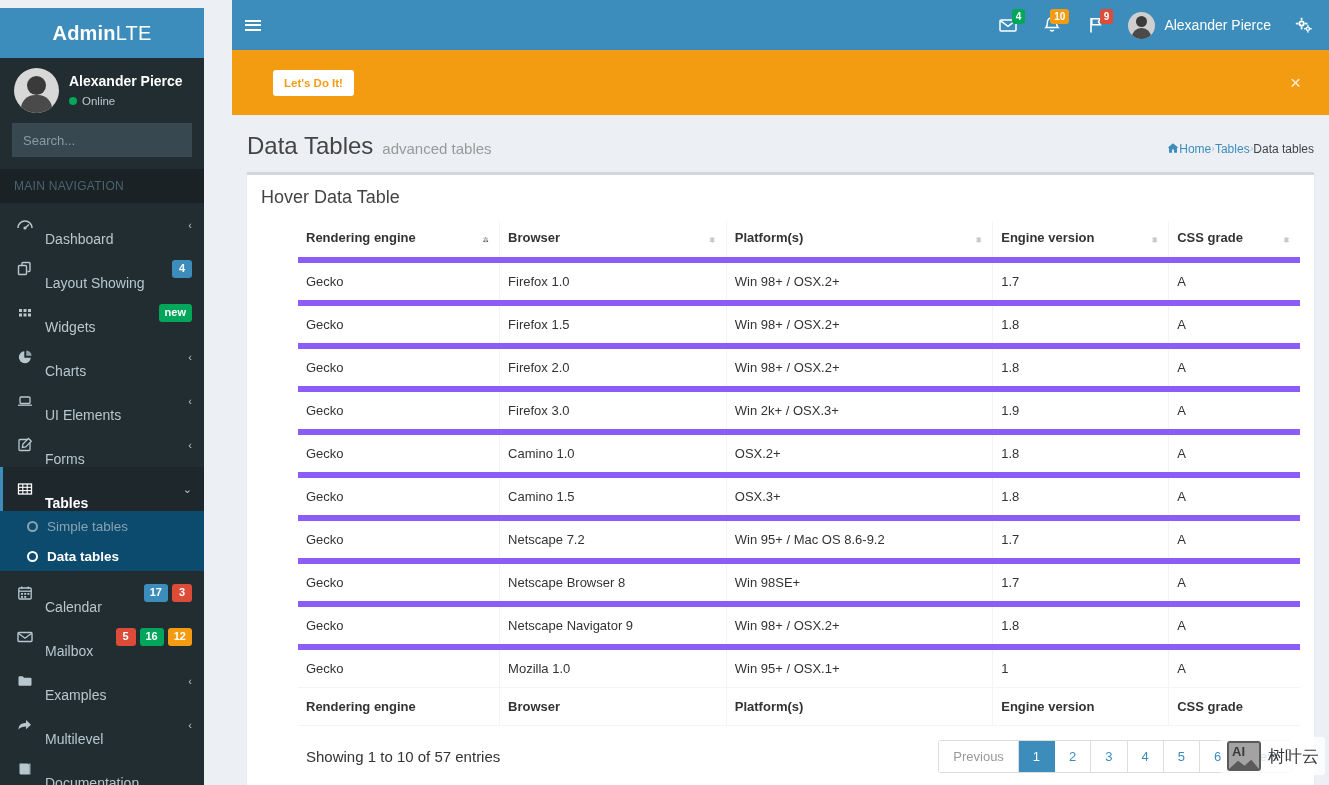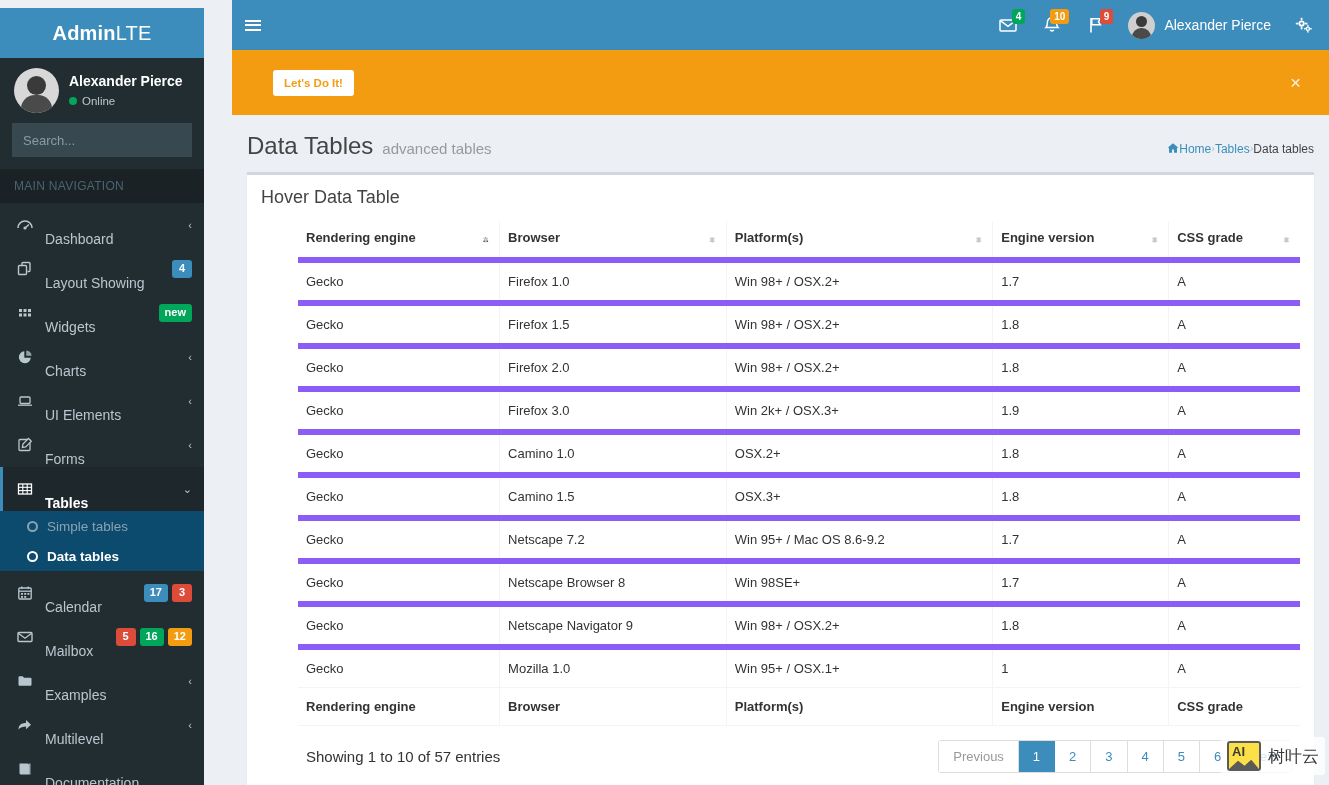--- a/index.html
+++ b/index.html
@@ -222,21 +222,21 @@
     border-top: 3px solid #d2d6de; box-shadow: 0 1px 1px rgba(0,0,0,.1);
   }
 
   
   .watermark {
     position: absolute; right: 4px; bottom: 10px;
     display: flex; align-items: center; gap: 7px;
     background: rgba(255,255,255,.78); padding: 4px 6px; border-radius: 3px;
   }
   .wm-ico {
-    width: 34px; height: 30px; background: #fde047;
+    width: 34px; height: 30px; background: #a3a3a3;
     border: 2px solid #5a5a5a; border-radius: 3px;
     position: relative; overflow: hidden; flex: 0 0 34px;
   }
   .wm-ico .ai {
     position: absolute; left: 3px; top: 1px;
     font-size: 13px; font-weight: bold; color: #3a3a3a;
     font-family: "Liberation Sans", sans-serif;
   }
   .wm-ico .mt {
     position: absolute; bottom: 0; left: 0; width: 100%; height: 11px;

